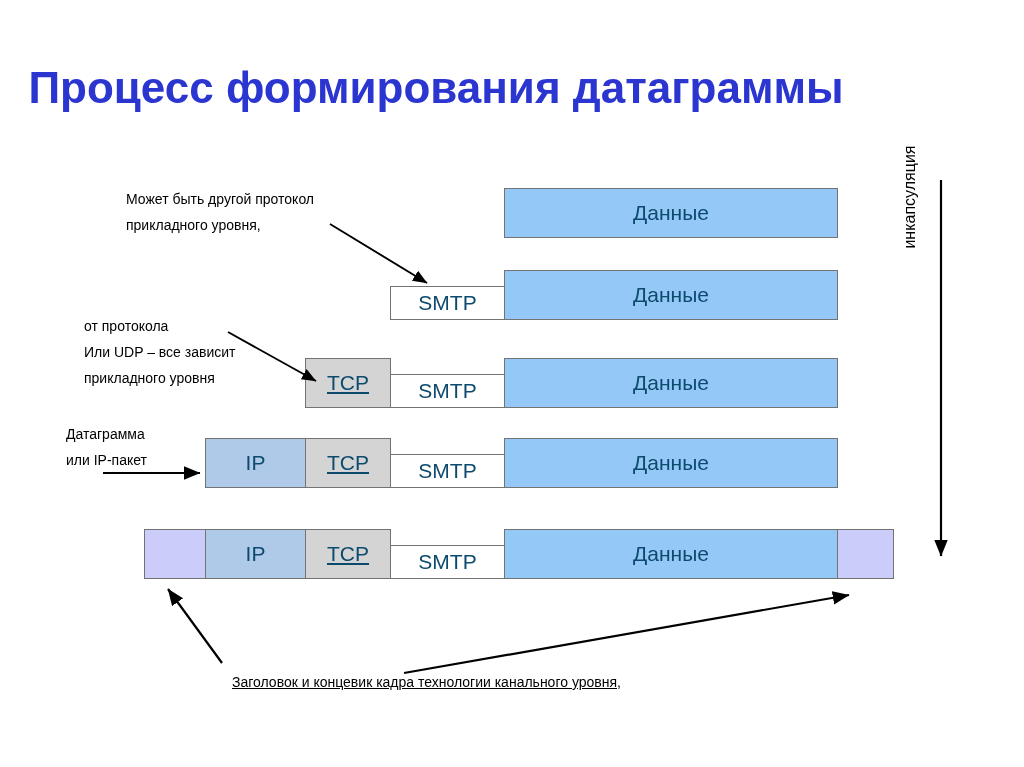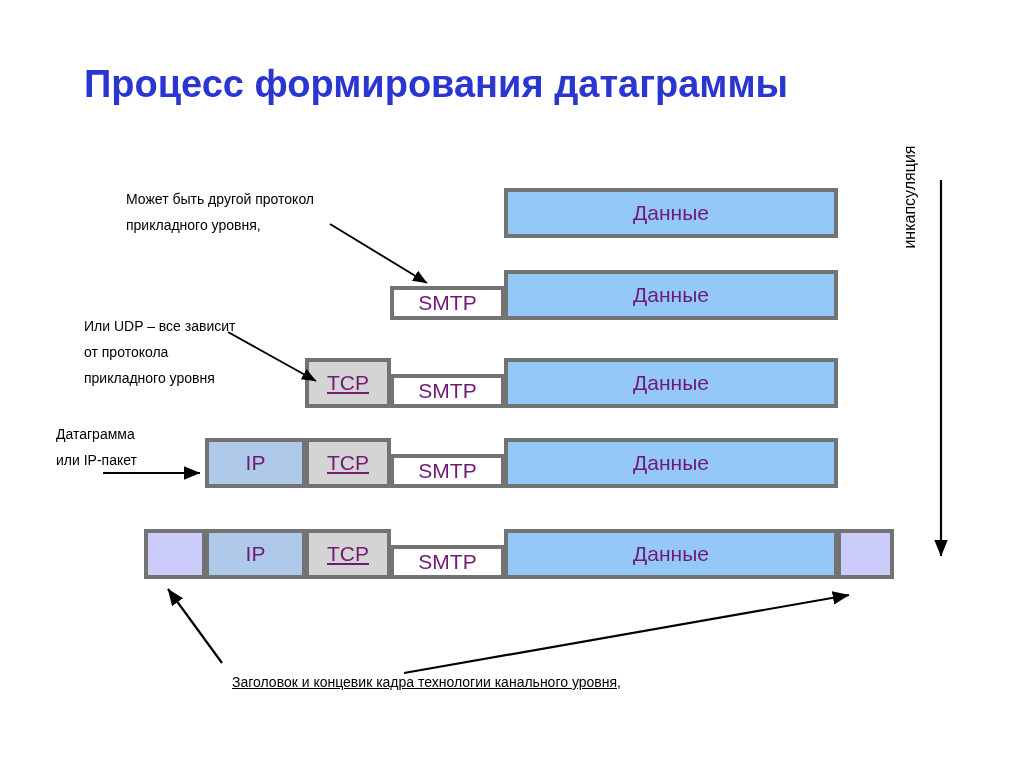--- a/index.html
+++ b/index.html
@@ -18,41 +18,41 @@
     overflow: hidden;
   }
 
   
   #title {
     position: absolute;
     left: 0;
     top: 63px;
     width: 872px;
     text-align: center;
-    font-size: 38px;
+    font-size: 44px;
     font-weight: bold;
     color: #2b35cf;
     letter-spacing: 0px;
     white-space: nowrap;
   }
 
   
   .row {
     position: absolute;
     display: flex;
     height: 50px;
   }
   .seg {
     box-sizing: border-box;
-    border: 4px solid #737373;
+    border: 1px solid #737373;
     display: flex;
     align-items: center;
     justify-content: center;
     font-size: 21px;
-    color: #701a75;
+    color: #0c4a6e;
     white-space: nowrap;
     margin-right: -1px;
   }
   .seg:last-child { margin-right: 0; }
 
   .fill-data    { background: #93c8f7; }
   .fill-white   { background: #ffffff; margin-top: 16px; }
   .fill-gray    { background: #d4d4d4; text-decoration: underline; }
   .fill-ip      { background: #afc9e8; }
   .fill-frame   { background: #ccccfa; }
@@ -96,26 +96,26 @@
 <div id="stage">
 
   <div id="title">Процесс формирования датаграммы</div>
 
   <div class="note" style="left:126px; top:186px;">
     <div>Может быть другой протокол</div>
     <div>прикладного уровня,</div>
   </div>
 
   <div class="note" style="left:84px; top:313px;">
+    <div>от протокола</div>
     <div>Или UDP – все зависит</div>
-    <div>от протокола</div>
     <div>прикладного уровня</div>
   </div>
 
-  <div class="note" style="left:56px; top:421px;">
+  <div class="note" style="left:66px; top:421px;">
     <div>Датаграмма</div>
     <div>или IP-пакет</div>
   </div>
 
   <div class="note" style="left:232px; top:669px;text-decoration:underline;">
     <div>Заголовок и концевик кадра технологии канального уровня,</div>
   </div>
 
   <div id="encaps-label">инкапсуляция</div>
 

